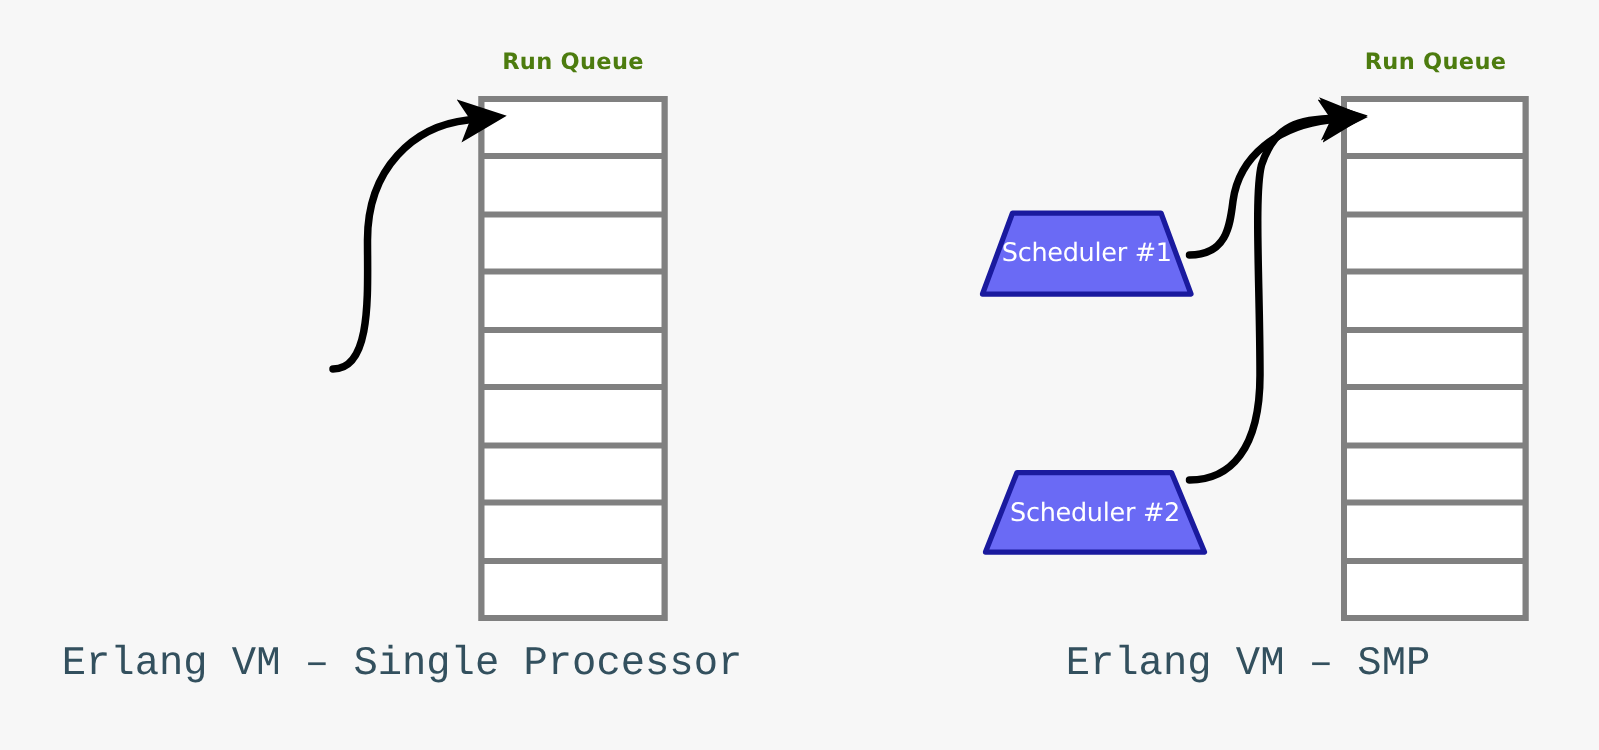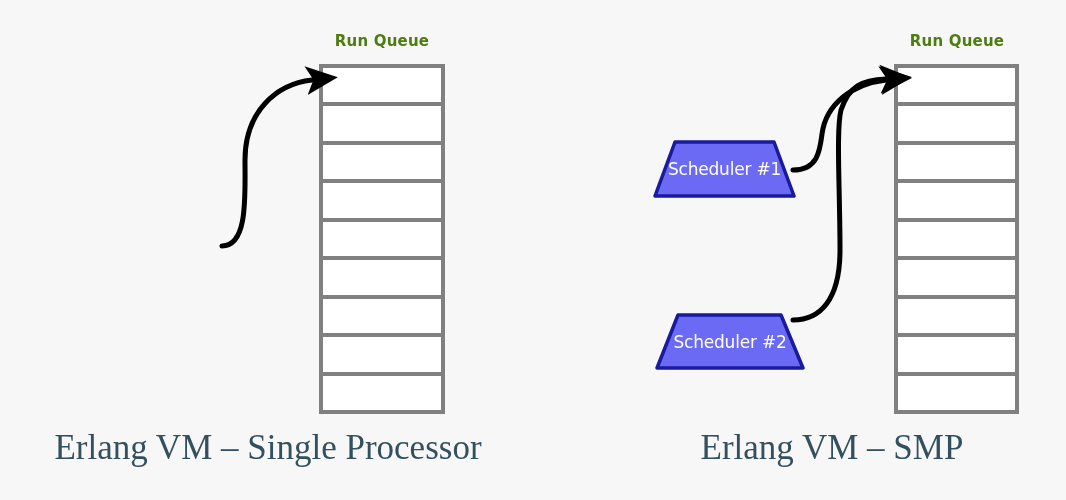--- a/index.html
+++ b/index.html
@@ -92,22 +92,22 @@
     left: 0;
     top: 0;
     width: 1066px;
     height: 500px;
     pointer-events: none;
   }
 
   
   .caption {
     position: absolute;
-    font-family: Liberation Serif, serif;
-    font-size: 35px;
+    font-family: Liberation Mono, monospace;
+    font-size: 27px;
     font-weight: 300;
     color: #33505e;
     white-space: nowrap;
     text-align: center;
     line-height: 1;
   }
 </style>
 </head>
 <body>
 

